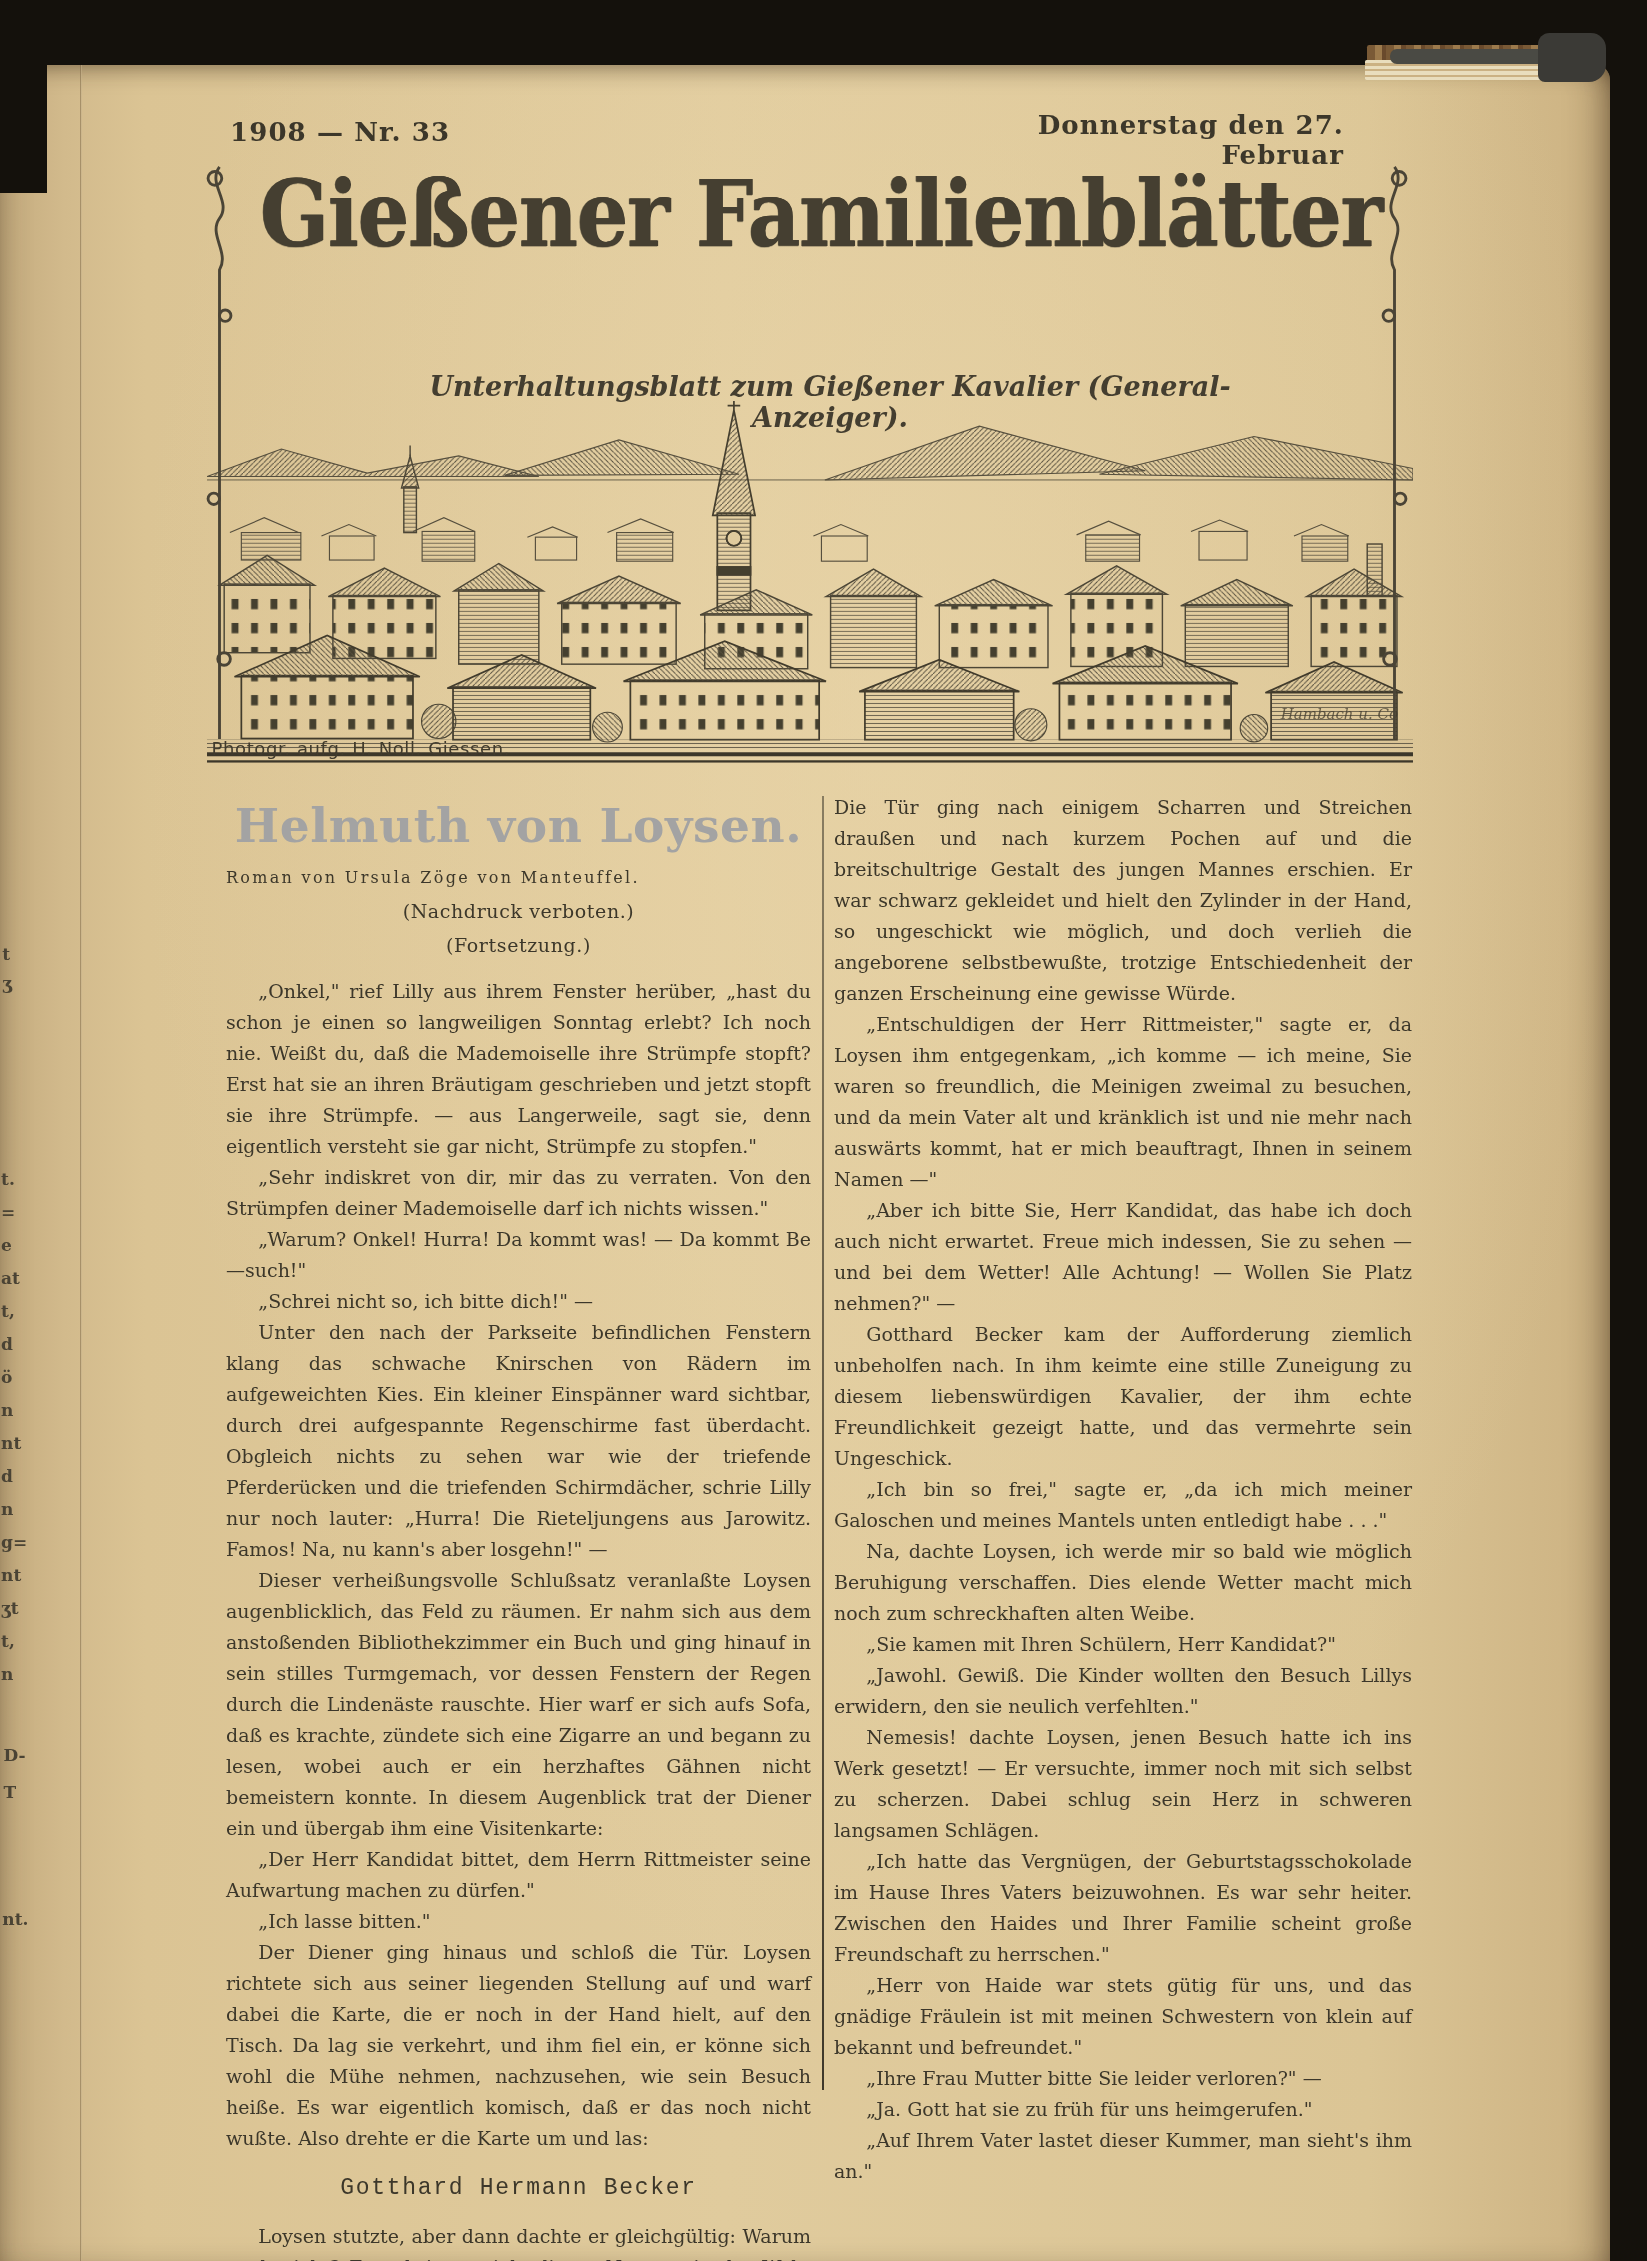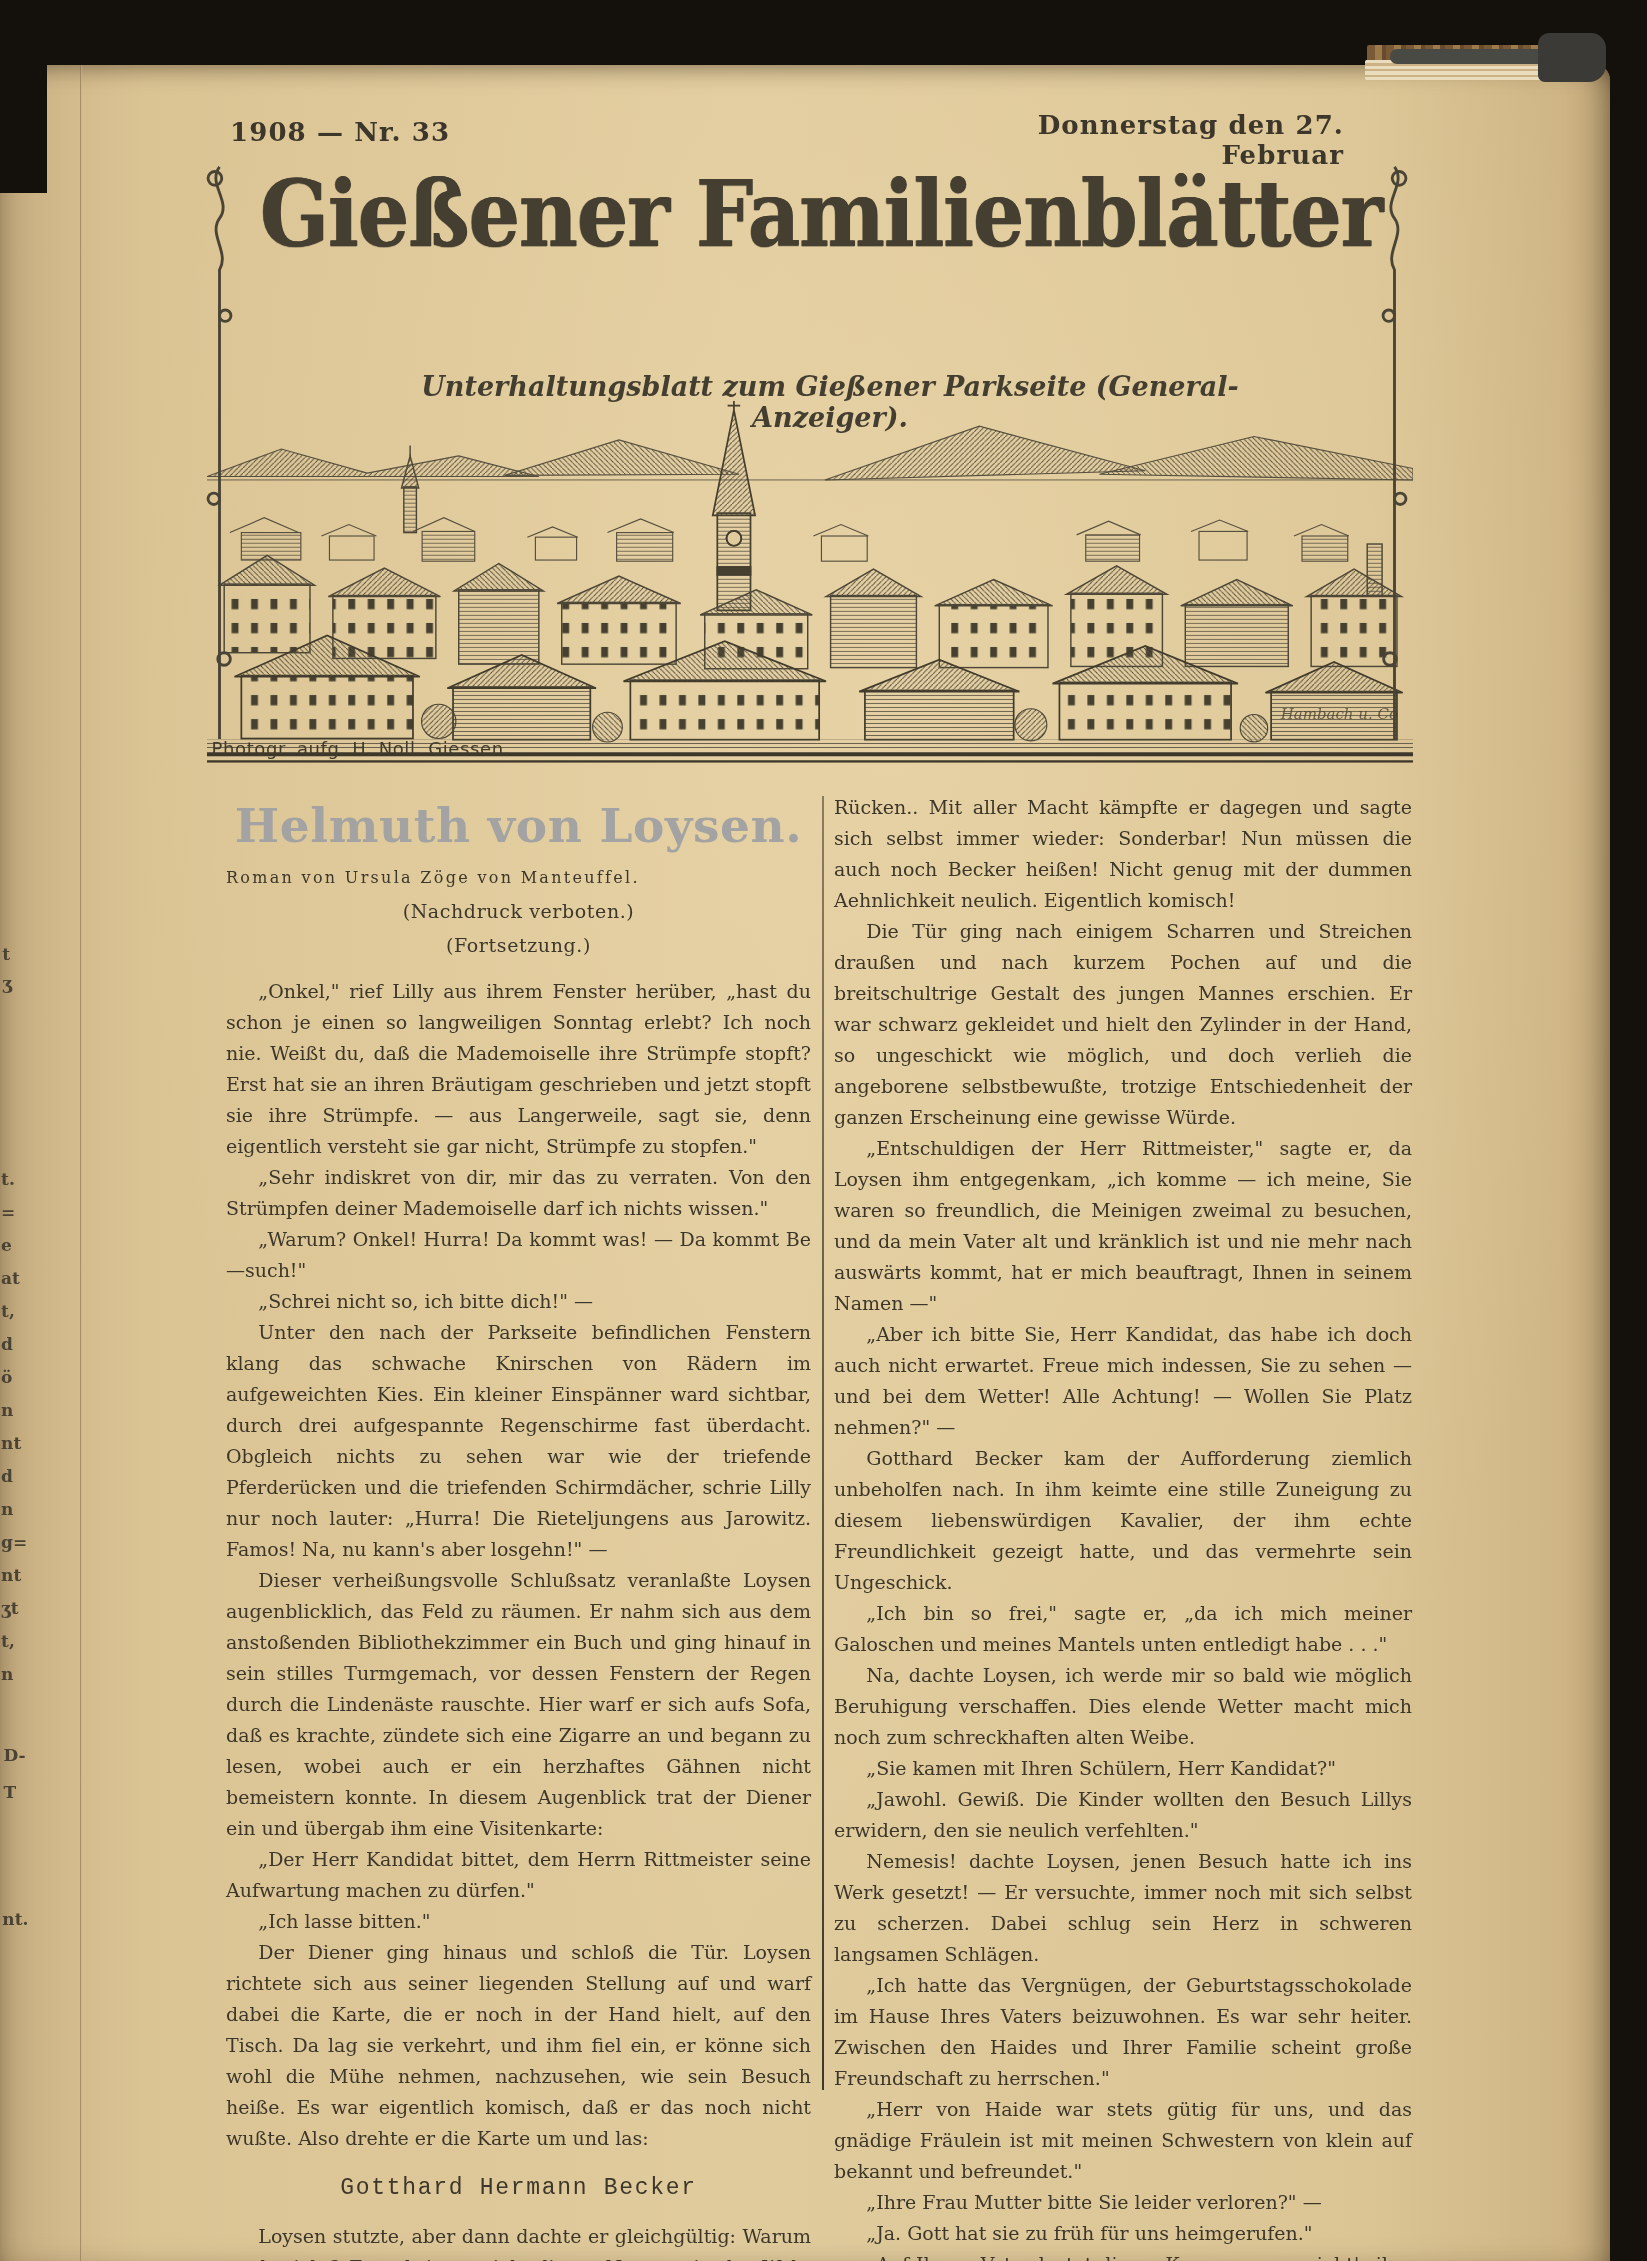--- a/index.html
+++ b/index.html
@@ -127,21 +127,21 @@
     <p>D-</p>
     <p>T</p>
   </div>
 <div class="frag-col frag-d">
     <p>nt.</p>
   </div>
 
 <div class="issue-line ink">1908 — Nr. 33</div>
 <div class="date-line ink">Donnerstag den 27. Februar</div>
 <div class="masthead">Gießener Familienblätter</div>
-<div class="subtitle">Unterhaltungsblatt zum Gießener Parkseite (General-Anzeiger).</div>
+<div class="subtitle">Unterhaltungsblatt zum Gießener Kavalier (General-Anzeiger).</div>
 
 <svg class="flourish left" viewBox="0 0 64 1080">
   <g stroke="#4a4436" fill="none" stroke-width="5">
     <path d="M32,40 C10,70 54,100 32,130 C12,158 50,190 32,220 L32,1040"></path>
     <circle cx="24" cy="60" r="12"></circle>
       <circle cx="42" cy="300" r="10"></circle>
       <circle cx="22" cy="620" r="10"></circle>
       <circle cx="40" cy="900" r="11"></circle>
   </g>
 </svg>
@@ -283,21 +283,20 @@
   <div class="card">
     <span class="card-name">Gotthard Hermann Becker</span>
   </div>
   <div class="plist">
       <p>Loysen stutzte, aber dann dachte er gleichgültig: Warum auch nicht? Es gab ja so viele dieses Namens in der Welt. Ihm fiel jetzt ein, daß Wilhelm schon an jenem ersten Sonntag, als sie zusammen in der Kirche gewesen waren, den Namen beiläufig erwähnt hatte, er hatte nur nicht acht darauf gegeben. Es war ja auch ganz egal, wie jene Leute hießen.</p>
     </div>
 </div>
 
 <div class="col col-right">
   <div class="plist">
-      <p>Rücken.. Mit aller Macht kämpfte er dagegen und sagte sich selbst immer wieder: Sonderbar! Nun müssen die auch noch Becker heißen! Nicht genug mit der dummen Aehnlichkeit neulich. Eigentlich komisch!</p>
       <p>Die Tür ging nach einigem Scharren und Streichen draußen und nach kurzem Pochen auf und die breitschultrige Gestalt des jungen Mannes erschien. Er war schwarz gekleidet und hielt den Zylinder in der Hand, so ungeschickt wie möglich, und doch verlieh die angeborene selbstbewußte, trotzige Entschiedenheit der ganzen Erscheinung eine gewisse Würde.</p>
       <p>„Entschuldigen der Herr Rittmeister," sagte er, da Loysen ihm entgegenkam, „ich komme — ich meine, Sie waren so freundlich, die Meinigen zweimal zu besuchen, und da mein Vater alt und kränklich ist und nie mehr nach auswärts kommt, hat er mich beauftragt, Ihnen in seinem Namen —"</p>
       <p>„Aber ich bitte Sie, Herr Kandidat, das habe ich doch auch nicht erwartet. Freue mich indessen, Sie zu sehen — und bei dem Wetter! Alle Achtung! — Wollen Sie Platz nehmen?" —</p>
       <p>Gotthard Becker kam der Aufforderung ziemlich unbeholfen nach. In ihm keimte eine stille Zuneigung zu diesem liebenswürdigen Kavalier, der ihm echte Freundlichkeit gezeigt hatte, und das vermehrte sein Ungeschick.</p>
       <p>„Ich bin so frei," sagte er, „da ich mich meiner Galoschen und meines Mantels unten entledigt habe . . ."</p>
       <p>Na, dachte Loysen, ich werde mir so bald wie möglich Beruhigung verschaffen. Dies elende Wetter macht mich noch zum schreckhaften alten Weibe.</p>
       <p>„Sie kamen mit Ihren Schülern, Herr Kandidat?"</p>
       <p>„Jawohl. Gewiß. Die Kinder wollten den Besuch Lillys erwidern, den sie neulich verfehlten."</p>
       <p>Nemesis! dachte Loysen, jenen Besuch hatte ich ins Werk gesetzt! — Er versuchte, immer noch mit sich selbst zu scherzen. Dabei schlug sein Herz in schweren langsamen Schlägen.</p>
       <p>„Ich hatte das Vergnügen, der Geburtstagsschokolade im Hause Ihres Vaters beizuwohnen. Es war sehr heiter. Zwischen den Haides und Ihrer Familie scheint große Freundschaft zu herrschen."</p>

